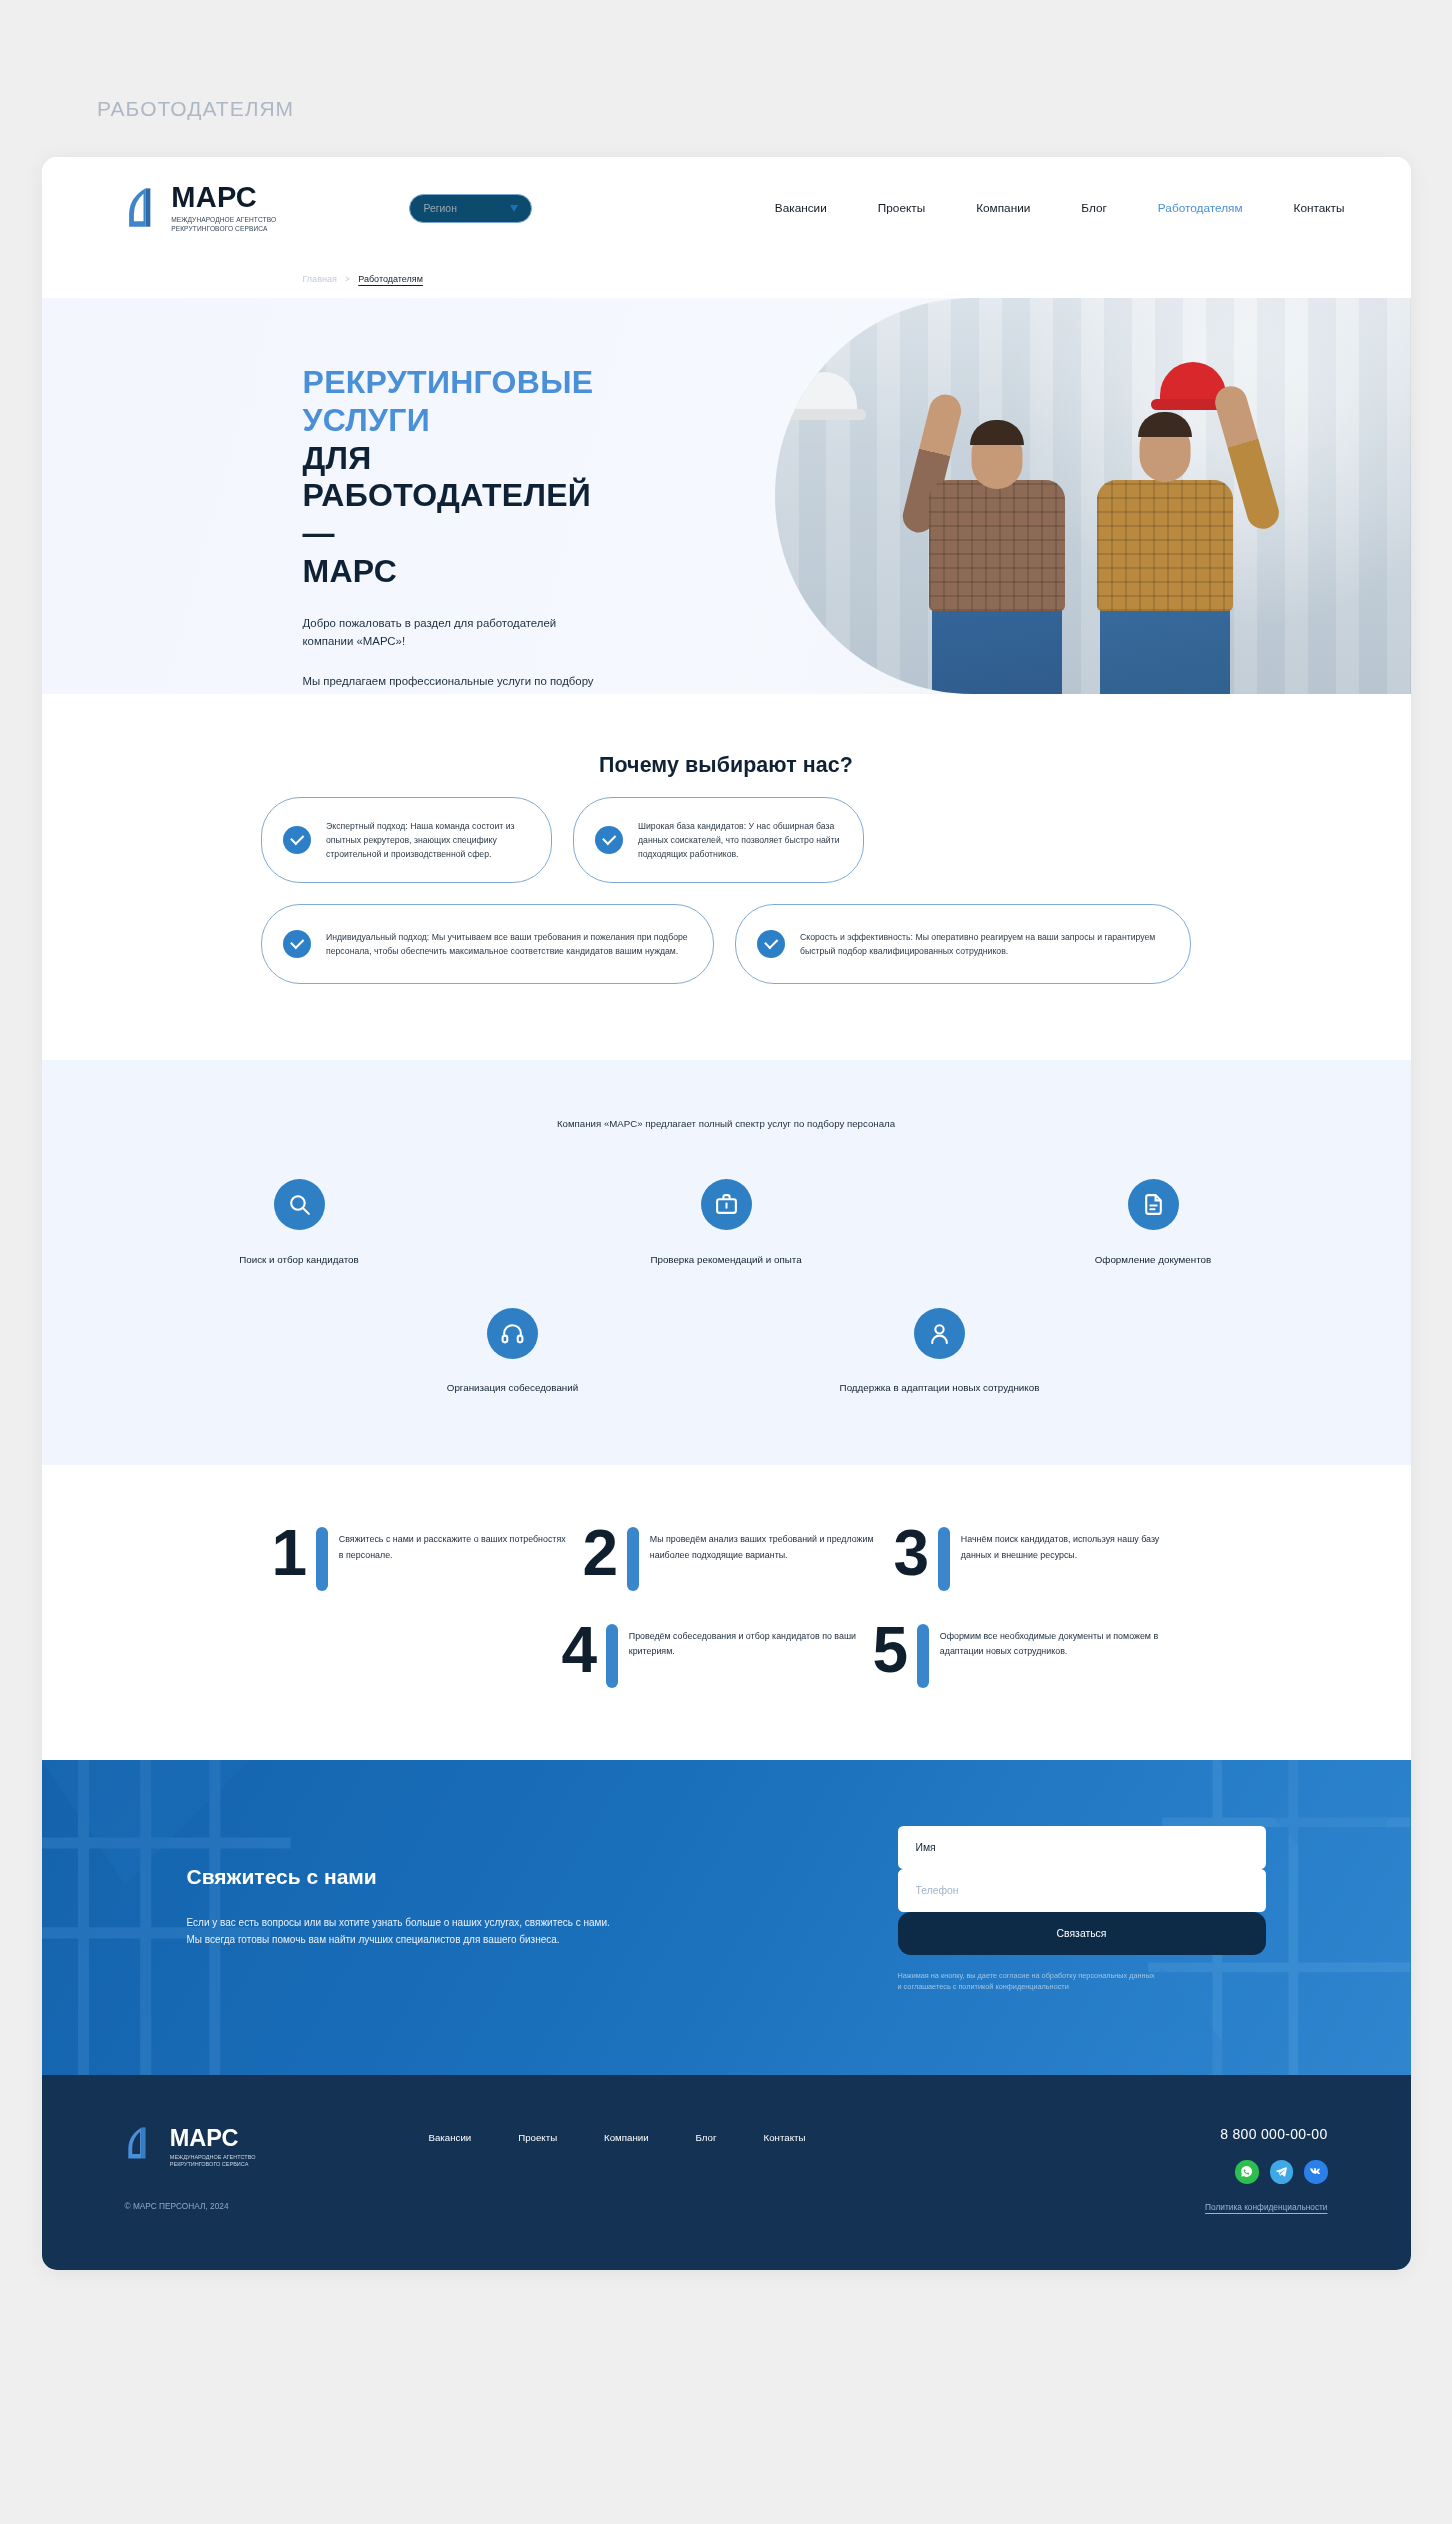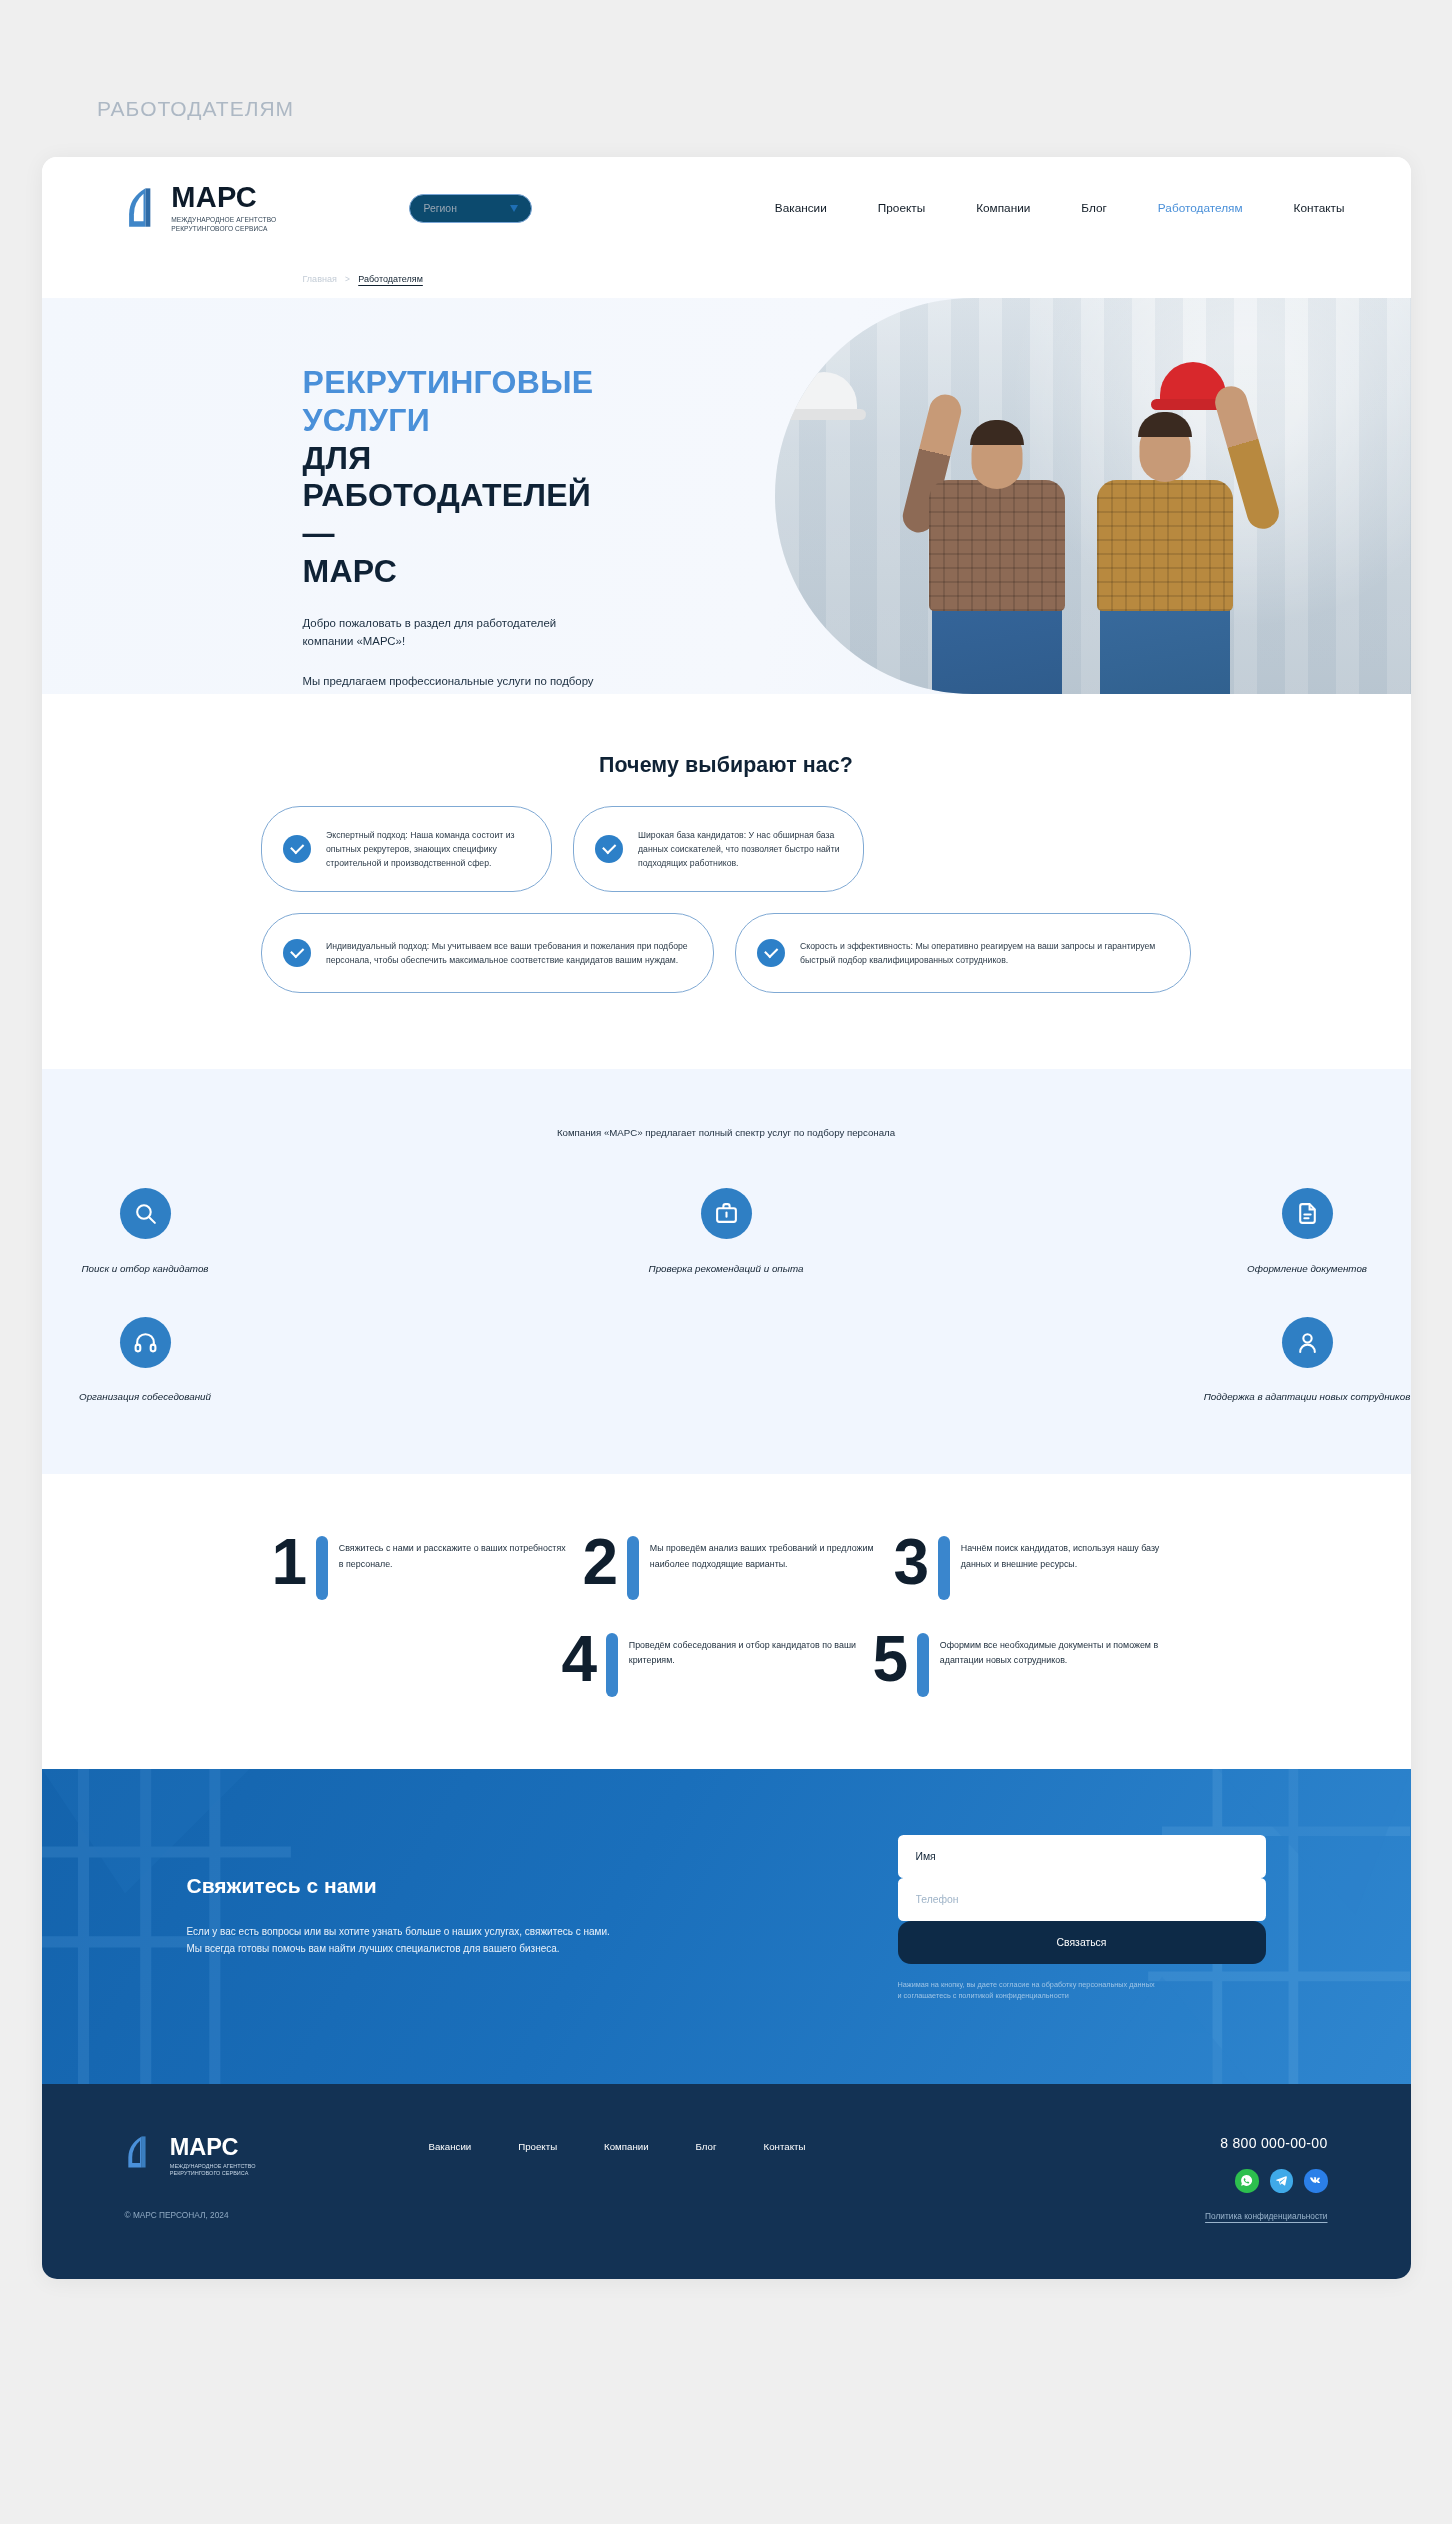--- a/index.html
+++ b/index.html
@@ -188,21 +188,21 @@
   }
   .helmet-white { background: #f2f3f4; left: 16.6px; bottom: 279px; }
   .helmet-red { background: #d8282c; left: 385px; bottom: 289px; }
 
   
   .why { background: #fff; padding: 59px 0 76px; }
   .sec-title {
     text-align: center; font-size: 21.4px; font-weight: 700;
     color: #0f2235; letter-spacing: 0.1px;
   }
-  .why .sec-title { margin-bottom: 28px; }
+  .why .sec-title { margin-bottom: 19px; }
 
   .why-grid {
     width: 930px; margin: 0 auto;
     display: flex; flex-wrap: wrap; gap: 21px;
   }
   .why-card {
     border: 1px solid #7fa9d4;
     border-radius: 39px;
     padding: 18px 23.5px 18px 21px;
     display: flex; align-items: center; gap: 15px;
@@ -223,21 +223,21 @@
     transform: rotate(-45deg);
   }
   .why-card p { font-size: 8.7px; line-height: 1.62; color: #2b3a48; }
 
   
   .services { background: #f1f6fe; padding: 58px 0 72px; }
   .services .sec-title { margin-bottom: 21px; }
   .services .sub {
     text-align: center; font-size: 9.7px; color: #1c2c3c; margin-bottom: 50px;
   }
-  .srv-row { display: flex; justify-content: space-between; font-style: italic; }
+  .srv-row { display: flex; justify-content: center; }
   .srv-row.r1 { gap: 220px; margin-bottom: 43px; }
   .srv-row.r2 { gap: 220px; }
   .srv-item { display: flex; flex-direction: column; align-items: center; width: 207px; }
   .srv-icon {
     width: 51px; height: 51px; border-radius: 50%;
     background: #2f7fc4; display: flex; align-items: center; justify-content: center;
     margin-bottom: 23.5px;
   }
   .srv-icon svg { width: 25px; height: 25px; }
   .srv-label { font-size: 9.8px; color: #10202f; text-align: center; white-space: nowrap; }

